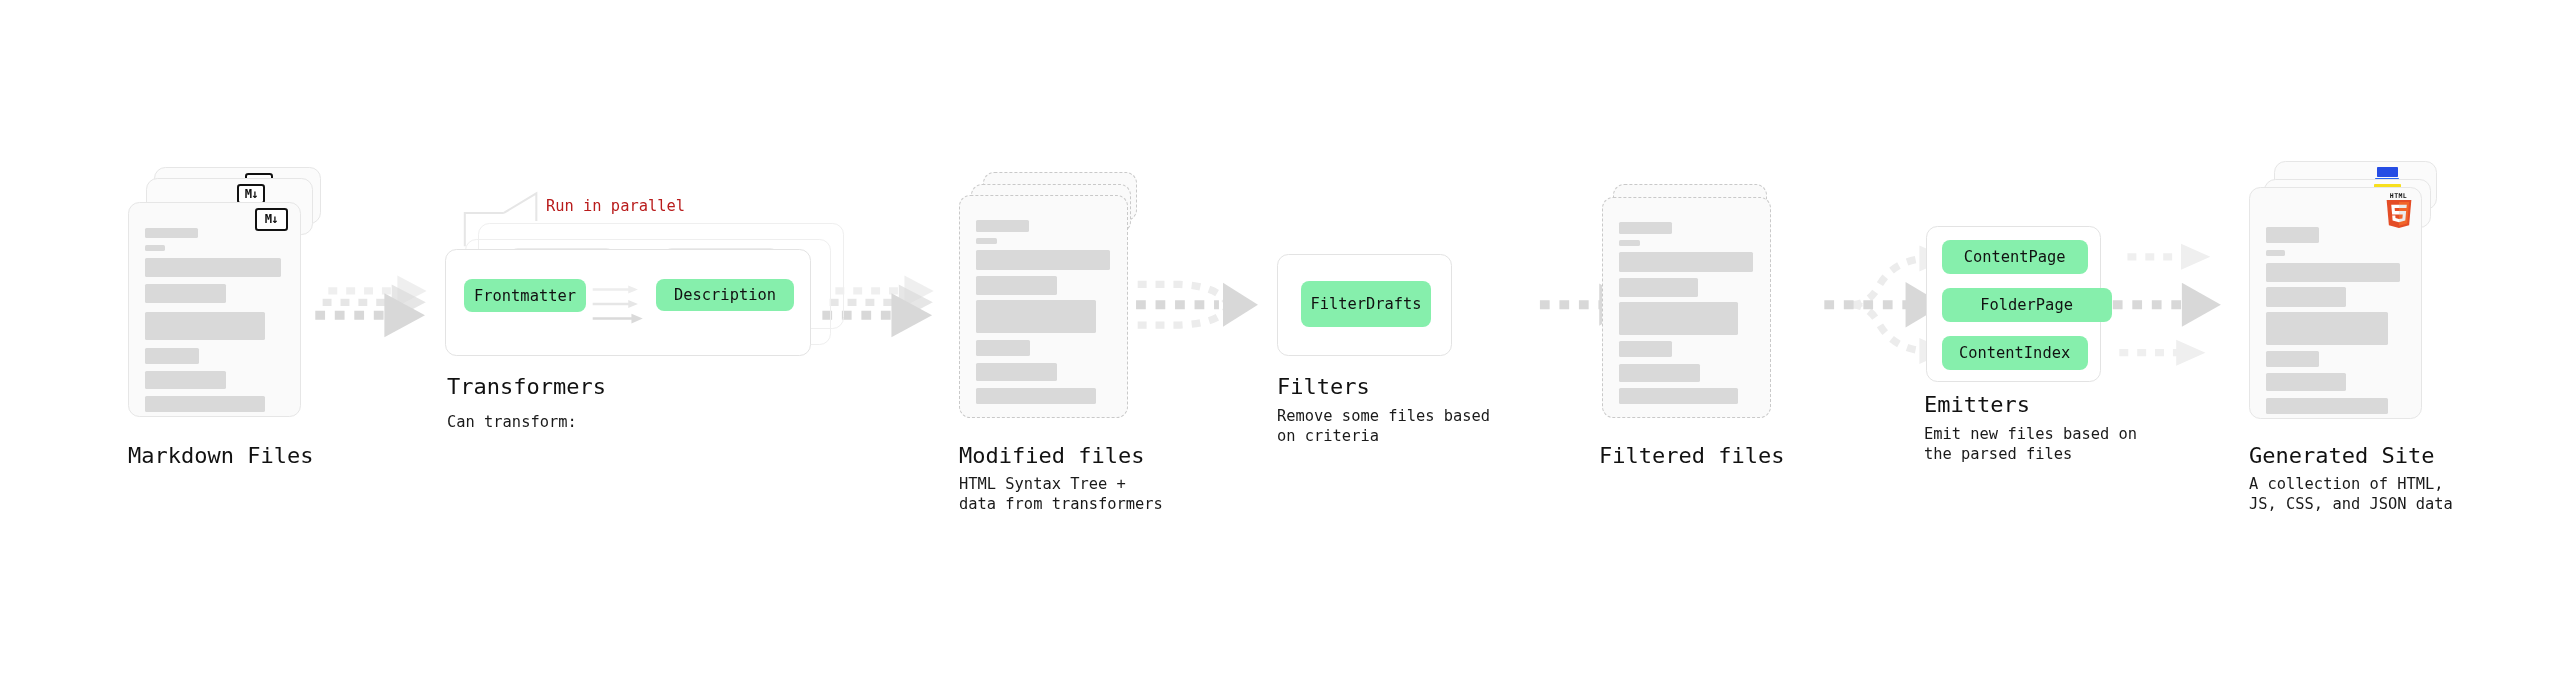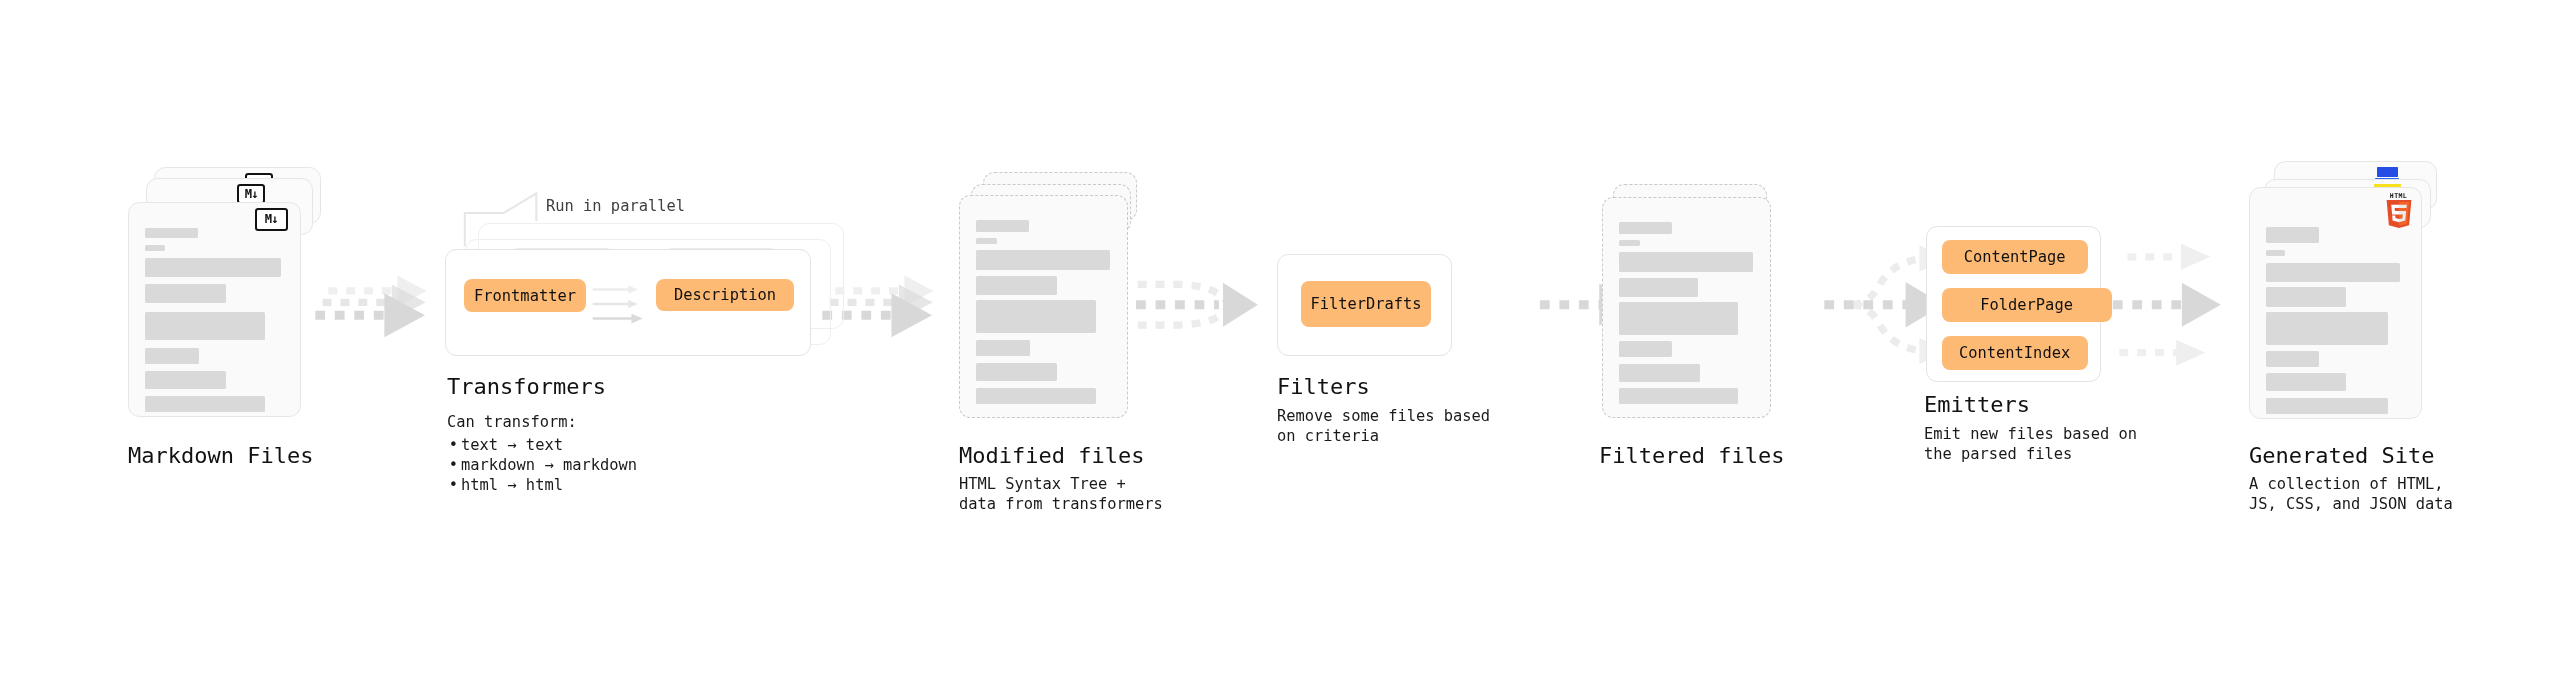--- a/index.html
+++ b/index.html
@@ -64,21 +64,21 @@
     border-radius:11.4px;
     background:#ffffff;
     box-sizing:border-box;
   }
   .procbox.ghost{
     border-color:#efefef;
     background:transparent;
   }
   .chip{
     position:absolute;
-    background:#fdba74;
+    background:#86efac;
     border-radius:8.1px;
     display:flex;align-items:center;justify-content:center;
     font-size:15.4px;color:#111;
     box-sizing:border-box;
     white-space:nowrap;
   }
   .chip.ghost{background:#ececec;color:transparent;}
   .chip.ghost2{background:#e4e4e4;color:transparent;}
 
   
@@ -102,21 +102,21 @@
   .h5 .cap{
     font-size:6.5px;font-weight:700;letter-spacing:0.4px;color:#111;
     text-align:center;line-height:7.3px;
   }
   
   .flatbadge{position:absolute;border-radius:0.8px;}
 
   .runlabel{
     position:absolute;
     font-size:15.4px;
-    color:#404040;
+    color:#b91c1c;
     white-space:nowrap;
   }
 </style>
 </head>
 <body>
 
 <div class="stage">
 
   <svg class="arrowlayer" viewBox="0 0 3170 838" xmlns="http://www.w3.org/2000/svg">
     <defs>
@@ -242,25 +242,20 @@
         <polygon points="46,21 58,26 46,31" fill="#e6e6e6"></polygon>
         <line x1="2" y1="44" x2="52" y2="44" stroke="#dadada" stroke-width="3"></line>
         <polygon points="50,38 64,44 50,50" fill="#dadada"></polygon>
       </svg>
     </div>
 
     <div class="title" style="left:447px;top:374px;">Transformers</div>
 
     <div class="bullets" style="left:447px;top:412px;">
       <span class="lead">Can transform:</span>
-      <ul>
-        <li>text → text</li>
-        <li>markdown → markdown</li>
-        <li>html → html</li>
-      </ul>
     </div>
   </div>
 
   <div>
     <div class="doccard dashed" style="left:983px;top:172px;width:154px;height:49px;"></div>
     <div class="doccard dashed" style="left:971px;top:184px;width:160px;height:49px;"></div>
 
     <div class="doccard dashed" style="left:959px;top:195px;width:169px;height:223px;">
       <div class="bar" style="left:16.3px;top:24.4px;width:53px;height:11.4px;"></div>
       <div class="bar" style="left:16.3px;top:42px;width:20.3px;height:5.7px;"></div>

